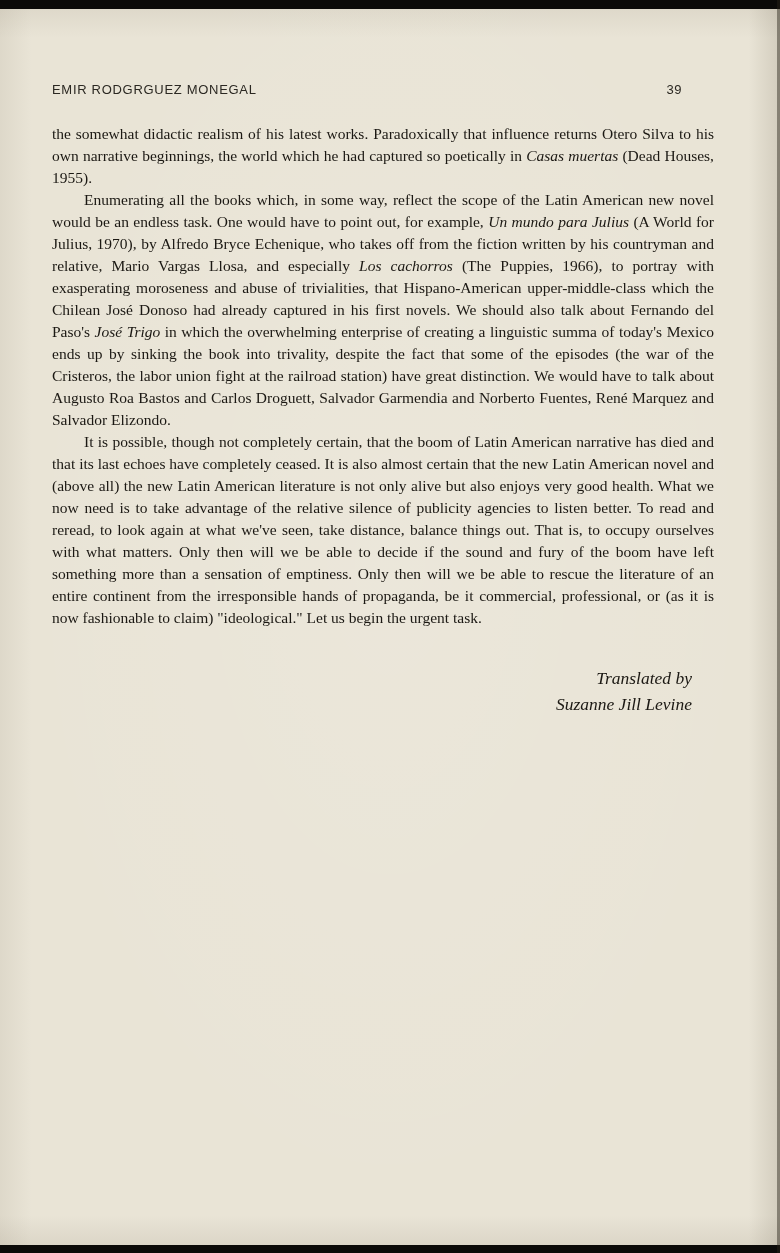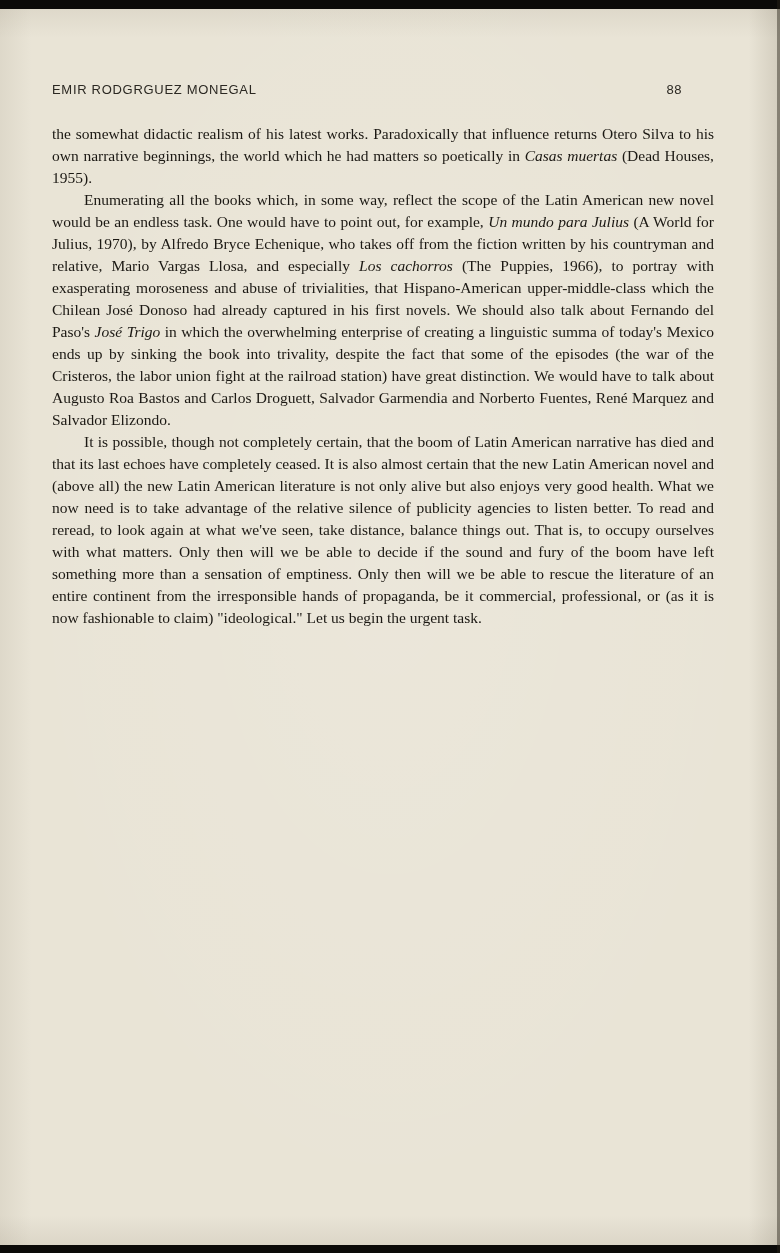--- a/index.html
+++ b/index.html
@@ -74,26 +74,30 @@
 </style>
 </head>
 <body>
 
 <div class="page">
   <div class="scan-edge-top"></div>
 
   <div class="content">
     <div class="page-header">
       <span class="header-author">EMIR RODGRGUEZ MONEGAL</span>
-      <span class="header-page-number">88</span>
+      <span class="header-page-number">39</span>
     </div>
 
     <div class="text-block">
-        <p class="para"><span>the somewhat didactic realism of his latest works. Paradoxically that influence returns Otero Silva to his own narrative beginnings, the world which he had matters so poetically in </span><i>Casas muertas</i><span> (Dead Houses, 1955).</span></p>
+        <p class="para"><span>the somewhat didactic realism of his latest works. Paradoxically that influence returns Otero Silva to his own narrative beginnings, the world which he had captured so poetically in </span><i>Casas muertas</i><span> (Dead Houses, 1955).</span></p>
         <p class="para indent"><span>Enumerating all the books which, in some way, reflect the scope of the Latin American new novel would be an endless task. One would have to point out, for example, </span><i>Un mundo para Julius</i><span> (A World for Julius, 1970), by Alfredo Bryce Echenique, who takes off from the fiction written by his countryman and relative, Mario Vargas Llosa, and especially </span><i>Los cachorros</i><span> (The Puppies, 1966), to portray with exasperating moroseness and abuse of trivialities, that Hispano-American upper-middle-class which the Chilean José Donoso had already captured in his first novels. We should also talk about Fernando del Paso's </span><i>José Trigo</i><span> in which the overwhelming enterprise of creating a linguistic summa of today's Mexico ends up by sinking the book into trivality, despite the fact that some of the episodes (the war of the Cristeros, the labor union fight at the railroad station) have great distinction. We would have to talk about Augusto Roa Bastos and Carlos Droguett, Salvador Garmendia and Norberto Fuentes, René Marquez and Salvador Elizondo.</span></p>
         <p class="para indent"><span>It is possible, though not completely certain, that the boom of Latin American narrative has died and that its last echoes have completely ceased. It is also almost certain that the new Latin American novel and (above all) the new Latin American literature is not only alive but also enjoys very good health. What we now need is to take advantage of the relative silence of publicity agencies to listen better. To read and reread, to look again at what we've seen, take distance, balance things out. That is, to occupy ourselves with what matters. Only then will we be able to decide if the sound and fury of the boom have left something more than a sensation of emptiness. Only then will we be able to rescue the literature of an entire continent from the irresponsible hands of propaganda, be it commercial, professional, or (as it is now fashionable to claim) "ideological." Let us begin the urgent task.</span></p>
       </div>
 
+    <div class="signature">
+      <div>Translated by</div>
+      <div>Suzanne Jill Levine</div>
+    </div>
   </div>
 
   <div class="scan-edge-bottom"></div>
   <div class="scan-edge-right"></div>
 </div>
 
 </body></html>

